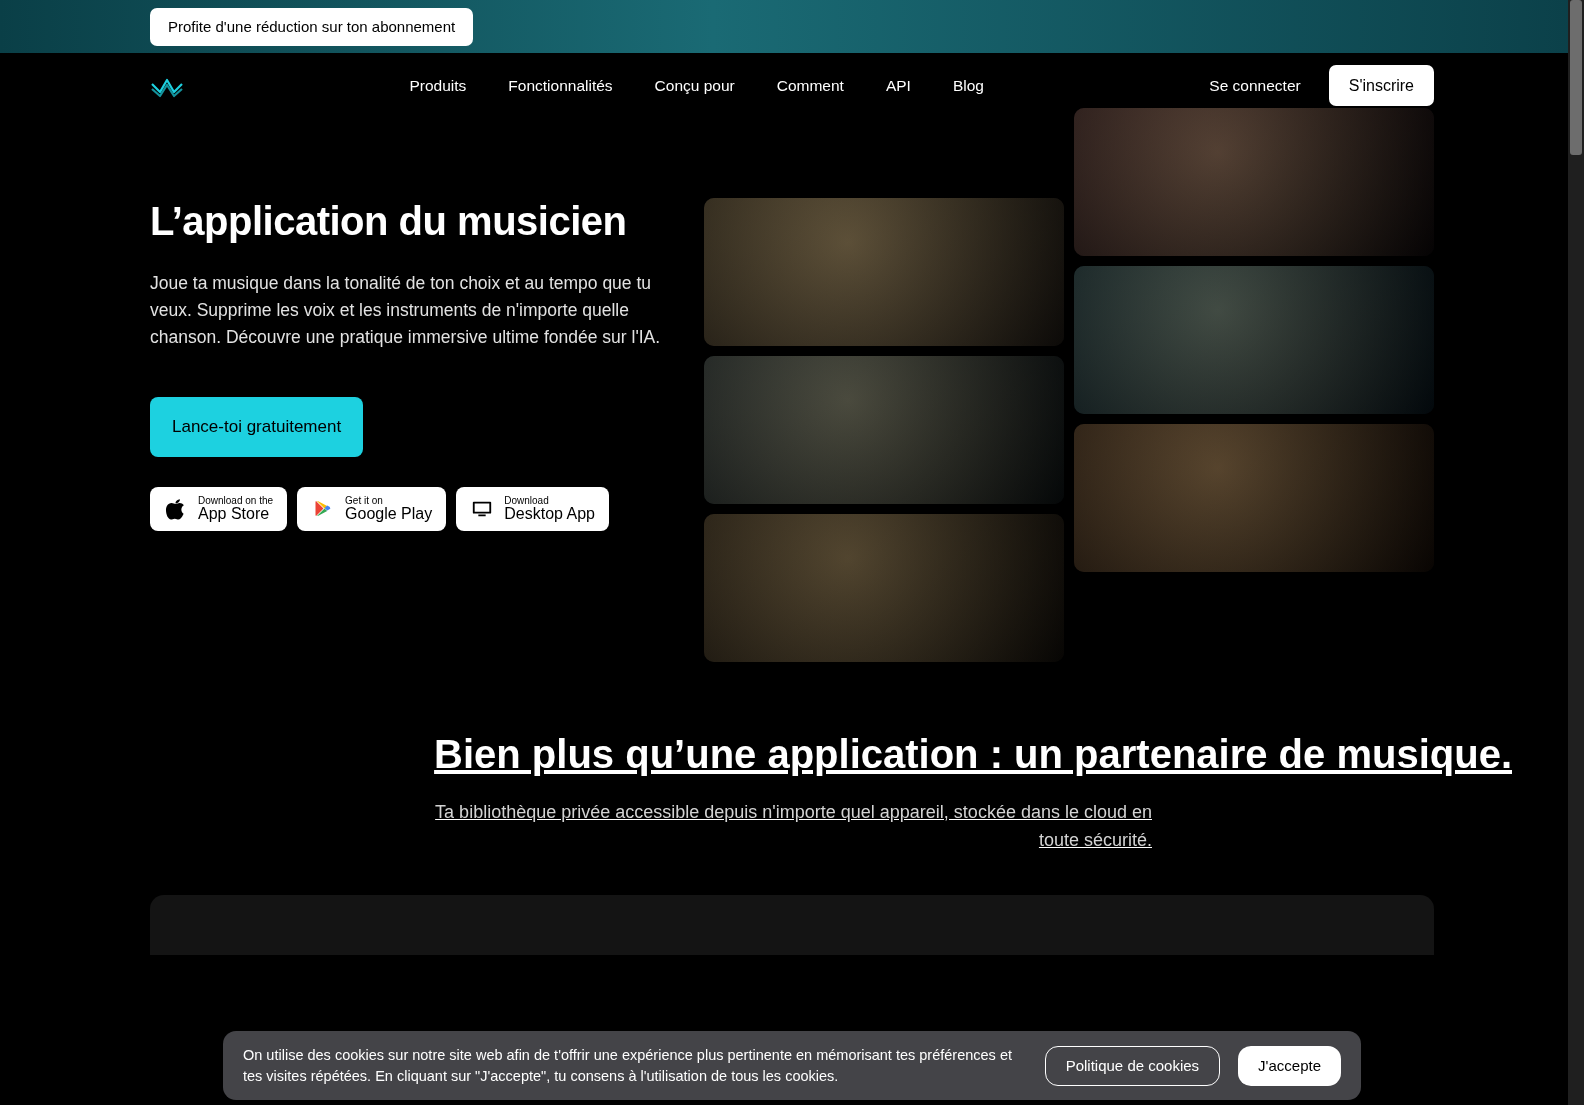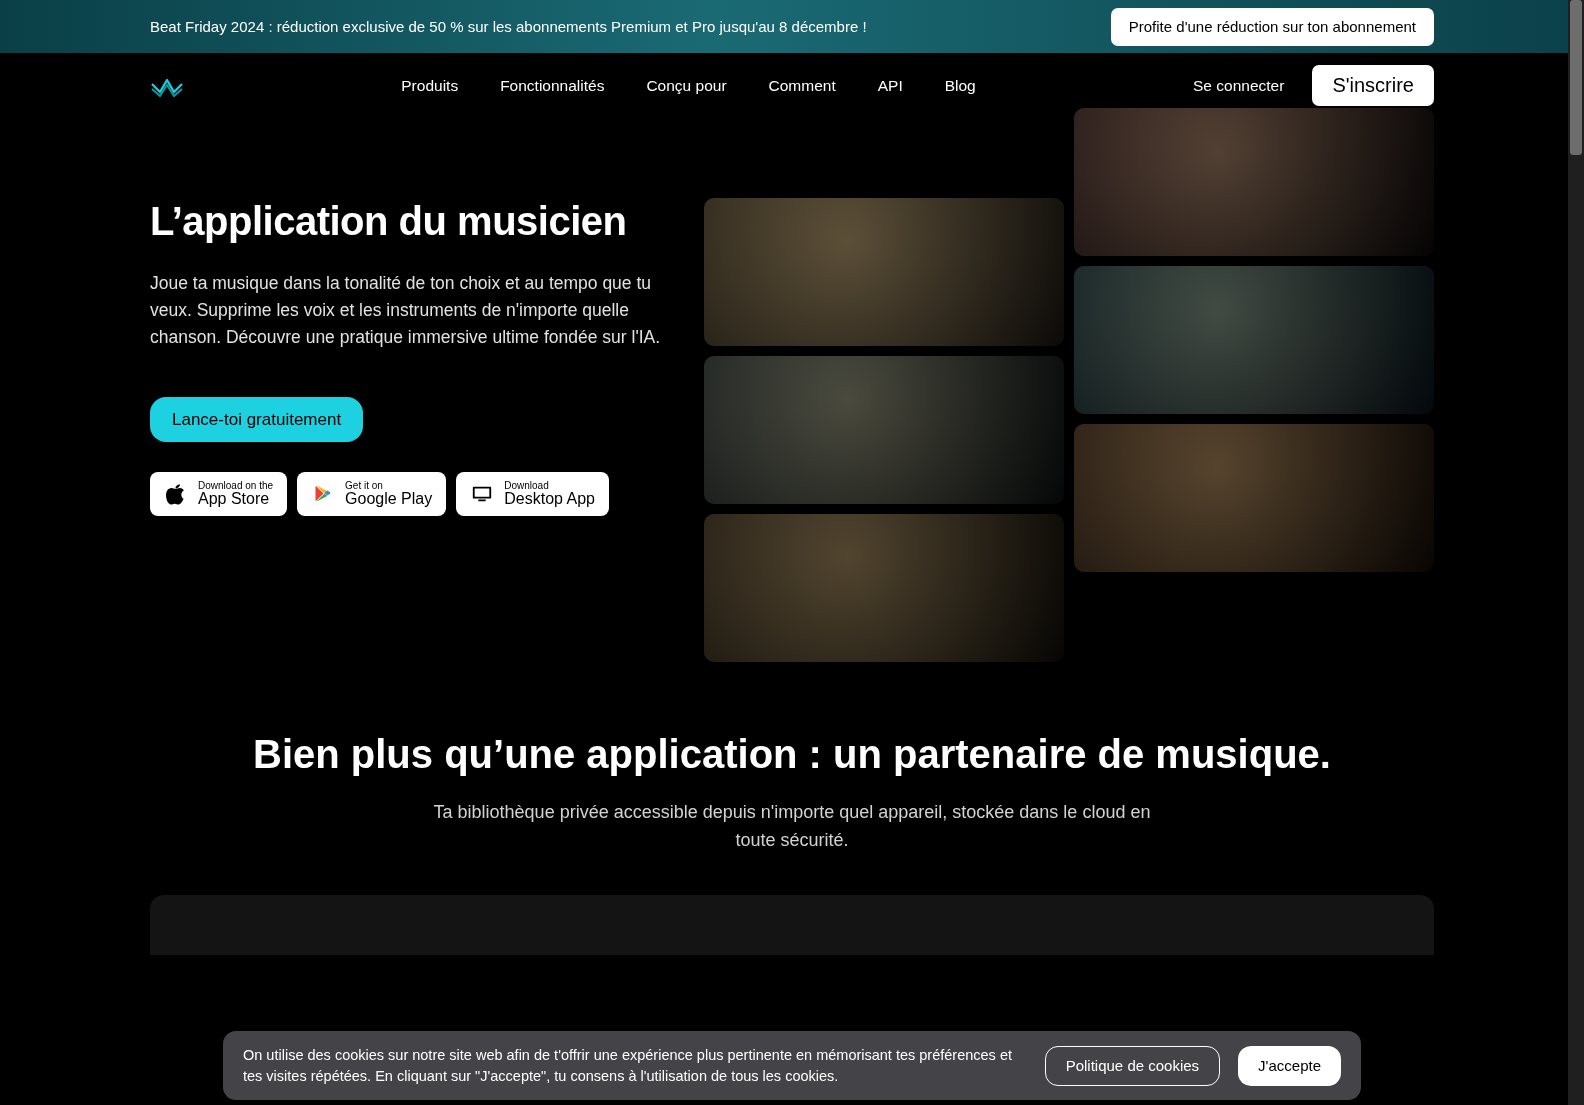--- a/index.html
+++ b/index.html
@@ -54,21 +54,21 @@
     flex:1;
     display:flex;
     gap:42px;
     justify-content:center;
     font-size:15.5px;
   }
   .nav-link{color:#fff;cursor:pointer;}
   .nav-right{display:flex;align-items:center;gap:28px;font-size:15.5px;}
   .signup-btn{
     background:#fff;color:#000;border:none;border-radius:7px;
-    height:41px;padding:0 20px;font-size:20px;cursor:pointer;
+    height:41px;padding:0 20px;font-size:16px;cursor:pointer;
   }
   .signin-link{color:#fff;cursor:pointer;}
 
   
   .main{
     padding:0 150px;
     display:flex;
     padding-top:80px;
     gap:14px;
   }
@@ -84,23 +84,23 @@
     font-size:17.5px;
     line-height:1.55;
     color:#e2e2e2;
     margin-bottom:46px;
   }
   .cta{
     background:var(--accent);
     border:none;
     color:#000;
     font-size:17px;
-    height:45px;
+    height:60px;
     padding:0 22px;
-    border-radius:16px;
+    border-radius:8px;
     cursor:pointer;
     margin-bottom:30px;
   }
   .badges{display:flex;gap:10px;}
   .badge{
     background:#fff;color:#000;border-radius:8px;
     height:44px;padding:7px 14px;display:flex;align-items:center;gap:10px;
     cursor:pointer;
   }
   .badge .ic{width:24px;height:24px;display:flex;align-items:center;justify-content:center;}
@@ -125,22 +125,23 @@
   .col.a .thumb{height:148px;}
   .col.b .thumb{height:148px;}
   .thumb.t2{background:linear-gradient(135deg,#1f2b30 0%,#0a1012 100%);}
   .thumb.t3{background:linear-gradient(135deg,#2b2318 0%,#0f0c08 100%);}
   .thumb.t4{background:linear-gradient(135deg,#301c20 0%,#0a0608 100%);}
   .thumb.t5{background:linear-gradient(135deg,#102b36 0%,#05121a 100%);}
   .thumb.t6{background:linear-gradient(135deg,#332216 0%,#120a05 100%);}
 
   
   .section2{
-    text-align:center;
+    text-align:right;
     padding:70px 72px 40px;
+    text-decoration:underline;
   }
   .section2 h2{
     font-size:40px;
     font-weight:600;
     margin-bottom:22px;
   }
   .section2 p{
     font-size:18px;
     color:#d3d3d3;
     line-height:1.55;
@@ -183,21 +184,20 @@
     height:60px;
     margin:0 150px;
     background:#141414;
     border-radius:14px 14px 0 0;
   }
 </style>
 </head>
 <body>
 
 <div class="announce">
-  <span class="announce-text">Beat Friday 2024 : réduction exclusive de 50 % sur les abonnements Premium et Pro jusqu'au 8 décembre !</span>
   <button class="announce-btn">Profite d'une réduction sur ton abonnement</button>
 </div>
 
 <div class="nav">
   <div class="logo">
     <svg width="34" height="24" viewBox="0 0 34 24" fill="none">
       <path d="M2 10 L10 18 L17 6 L24 18 L32 10" stroke="#1dd1e0" stroke-width="2.2" fill="none" stroke-linejoin="round"></path>
       <path d="M2 15 L10 22 L17 11 L24 22 L32 15" stroke="#1dd1e0" stroke-width="2.2" fill="none" stroke-linejoin="round" opacity="0.7"></path>
     </svg>
   </div>

